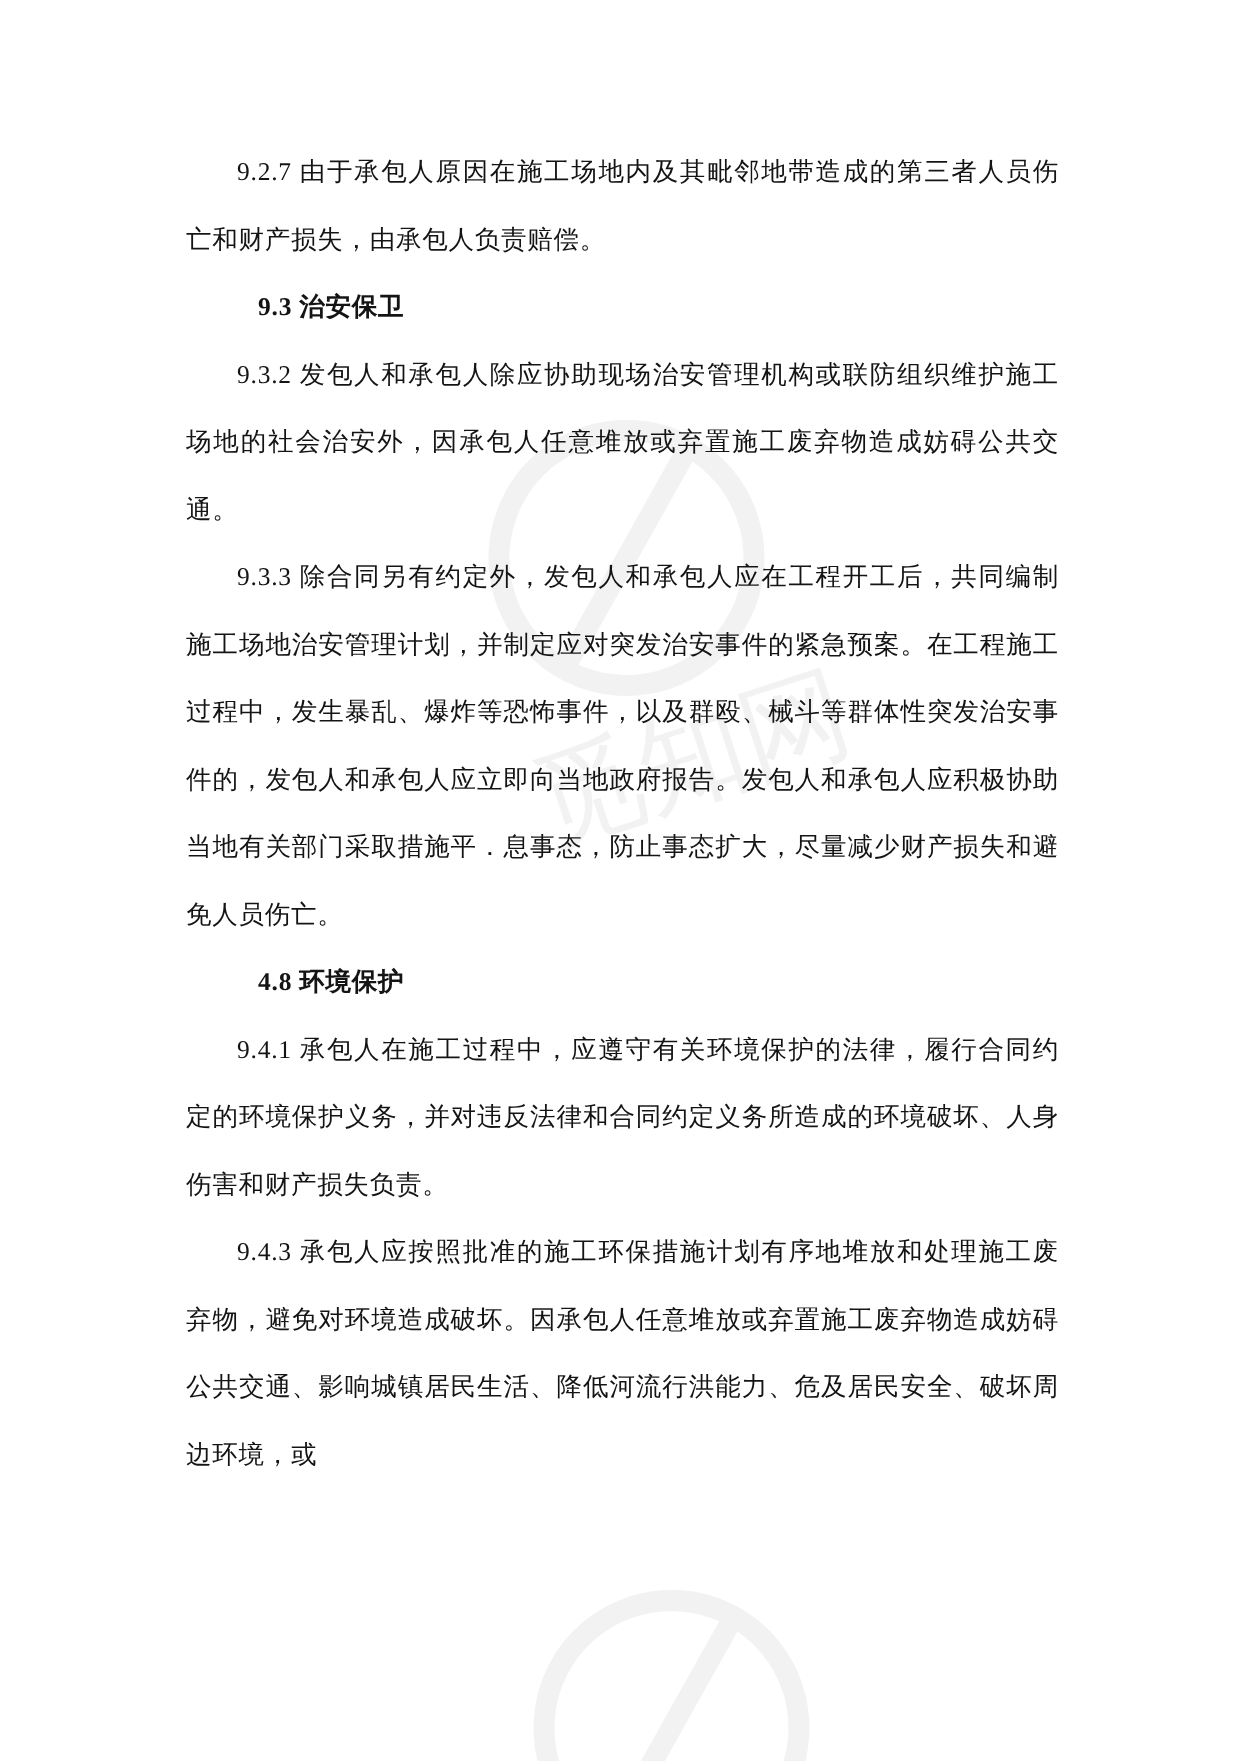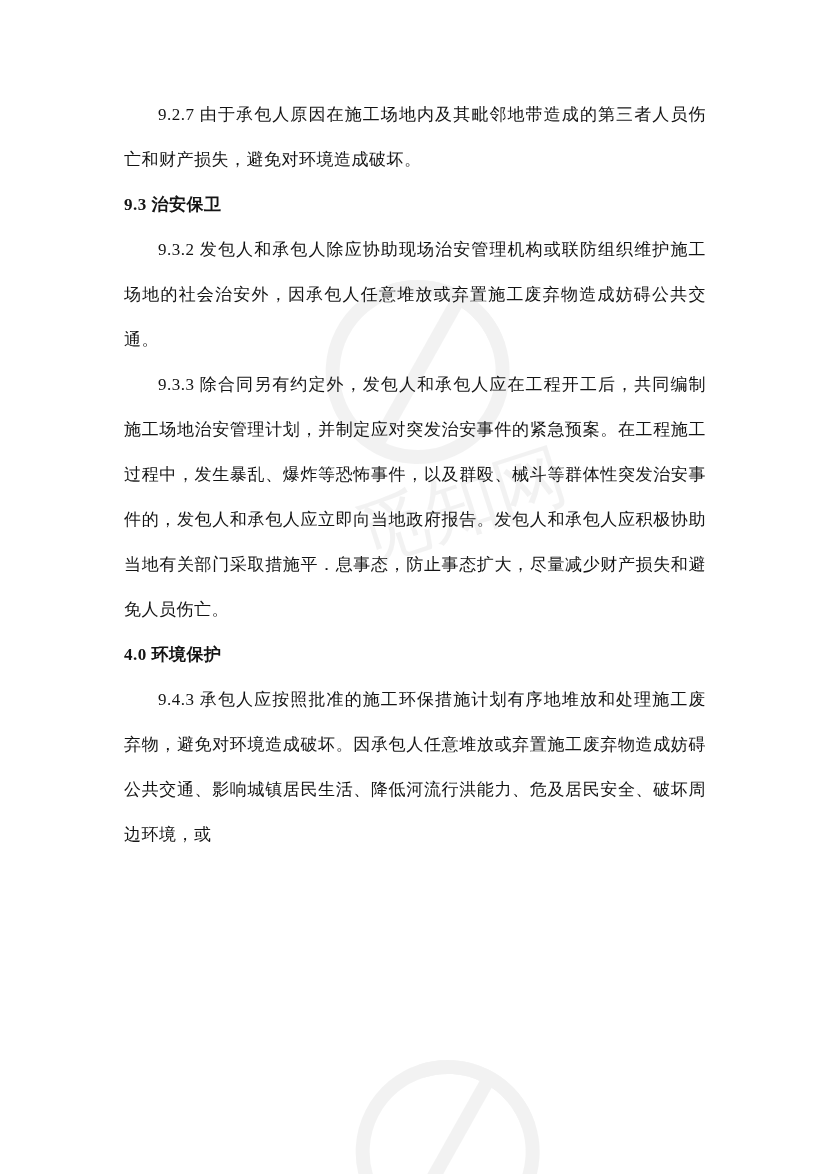--- a/index.html
+++ b/index.html
@@ -34,20 +34,21 @@
     text-align: justify;
     text-justify: inter-ideograph;
     letter-spacing: 0.5px;
   }
   p.para.body {
     text-indent: 2em;
   }
   p.para.heading {
     font-weight: bold;
     text-indent: 0;
+    margin-left: 48px;
   }
   .watermark {
     position: absolute;
     width: 320px;
     height: 320px;
     opacity: 0.07;
     z-index: 1;
     pointer-events: none;
     transform: rotate(-18deg);
   }
@@ -85,21 +86,22 @@
       <g fill="none" stroke="#555555" stroke-width="14">
         <circle cx="160" cy="120" r="85"></circle>
         <path d="M95 180 L225 60"></path>
         <path d="M160 35 A85 85 0 0 1 245 120"></path>
       </g>
       <text x="160" y="285" font-size="72" fill="#555555" text-anchor="middle">觅知网</text>
     </svg>
   </div>
 
   <div class="content">
-    <p class="para body">9.2.7 由于承包人原因在施工场地内及其毗邻地带造成的第三者人员伤亡和财产损失，避免对环境造成破坏。</p>
+    <p class="para body">9.2.7 由于承包人原因在施工场地内及其毗邻地带造成的第三者人员伤亡和财产损失，由承包人负责赔偿。</p>
     <p class="para heading">9.3 治安保卫</p>
     <p class="para body">9.3.2 发包人和承包人除应协助现场治安管理机构或联防组织维护施工场地的社会治安外，因承包人任意堆放或弃置施工废弃物造成妨碍公共交通。</p>
     <p class="para body">9.3.3 除合同另有约定外，发包人和承包人应在工程开工后，共同编制施工场地治安管理计划，并制定应对突发治安事件的紧急预案。在工程施工过程中，发生暴乱、爆炸等恐怖事件，以及群殴、械斗等群体性突发治安事件的，发包人和承包人应立即向当地政府报告。发包人和承包人应积极协助当地有关部门采取措施平．息事态，防止事态扩大，尽量减少财产损失和避免人员伤亡。</p>
-    <p class="para heading">4.0 环境保护</p>
+    <p class="para heading">4.8 环境保护</p>
+    <p class="para body">9.4.1 承包人在施工过程中，应遵守有关环境保护的法律，履行合同约定的环境保护义务，并对违反法律和合同约定义务所造成的环境破坏、人身伤害和财产损失负责。</p>
     <p class="para body">9.4.3 承包人应按照批准的施工环保措施计划有序地堆放和处理施工废弃物，避免对环境造成破坏。因承包人任意堆放或弃置施工废弃物造成妨碍公共交通、影响城镇居民生活、降低河流行洪能力、危及居民安全、破坏周边环境，或</p>
   </div>
 
 </div>
 
 </body></html>

